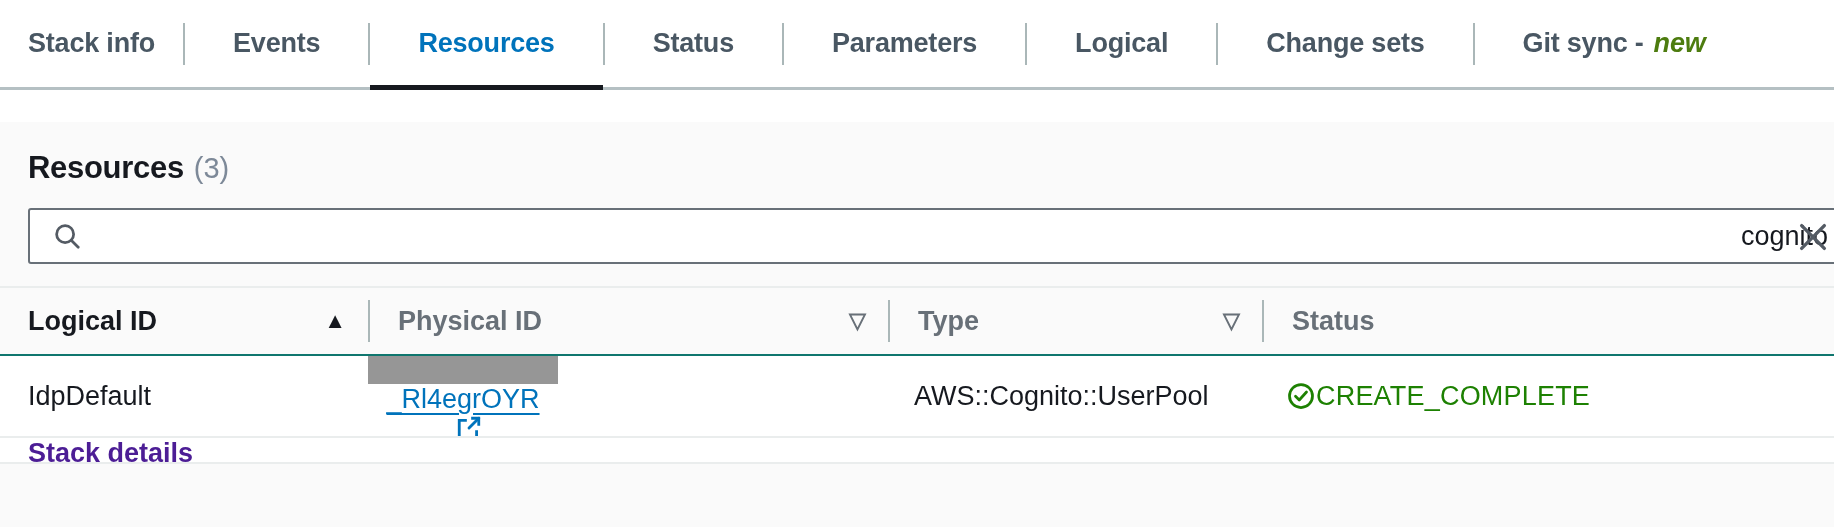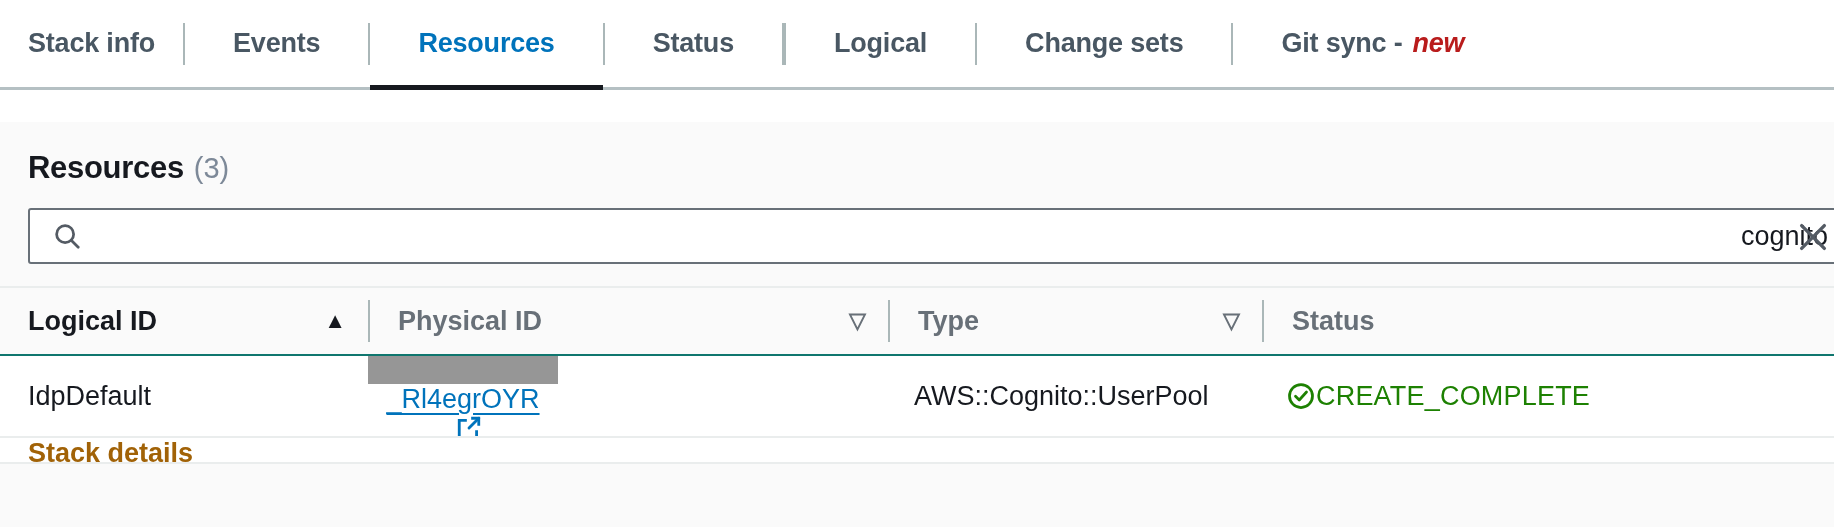--- a/index.html
+++ b/index.html
@@ -55,21 +55,21 @@
     content: "";
     position: absolute;
     left: 0; right: 0;
     bottom: -3px;
     height: 5px;
     background: #16191f;
   }
   .tab .newtag {
     font-style: italic;
     font-weight: bold;
-    color: #b91c1c;
+    color: #4d7c0f;
     margin-left: 10px;
   }
 
   
   .pad-l0  { padding-left: 28px;  padding-right: 28px; }
   .pad-std { padding-left: 48px;  padding-right: 48px; }
 
   
   .content {
     position: relative;
@@ -233,21 +233,21 @@
     vertical-align: middle;
   }
   .status-cell { display: flex; align-items: center; }
   .status-ok-icon { width: 30px; height: 30px; color: #1d8102; flex: 0 0 30px; }
   .status-text {
     color: #1d8102;
     font-size: 27px;
     letter-spacing: 0.2px;
   }
   .partial-link {
-    color: #a16207;
+    color: #4c1d95;
     font-weight: bold;
     font-size: 27px;
     padding-left: 28px;
     cursor: pointer;
   }
   .phys-stack { display: flex; align-items: center; flex-direction: column; }
 </style>
 </head>
 <body>
 
@@ -268,20 +268,23 @@
     <div class="tab pad-std active">
       <span class="tablabel">Resources</span>
     </div>
     <div class="tab-sep"></div>
 
     <div class="tab pad-std">
       <span class="tablabel">Status</span>
     </div>
     <div class="tab-sep"></div>
 
+    <div class="tab pad-std">
+      <span class="tablabel">Parameters</span>
+    </div>
     <div class="tab-sep"></div>
 
     <div class="tab pad-std">
       <span class="tablabel">Logical</span>
     </div>
     <div class="tab-sep"></div>
 
     <div class="tab pad-std">
       <span class="tablabel">Change sets</span>
     </div>

